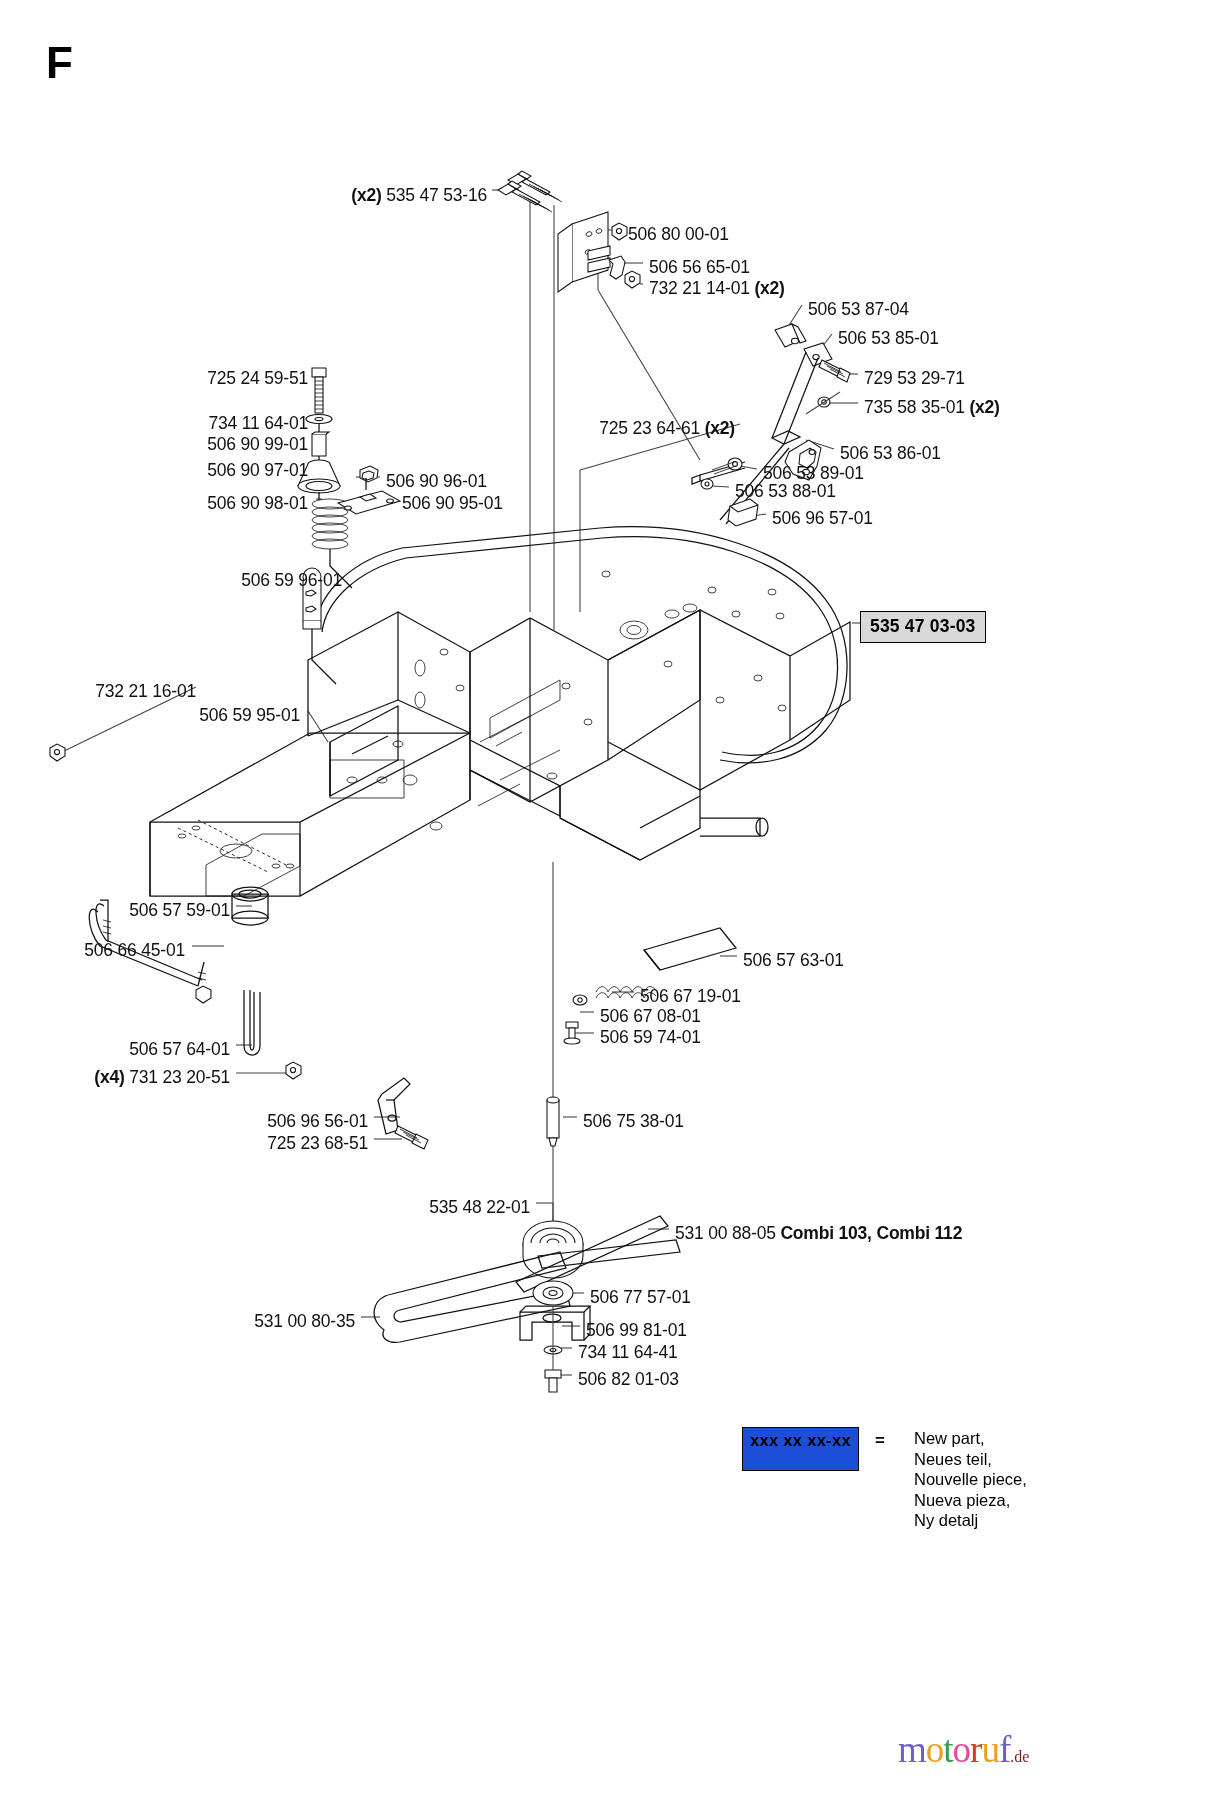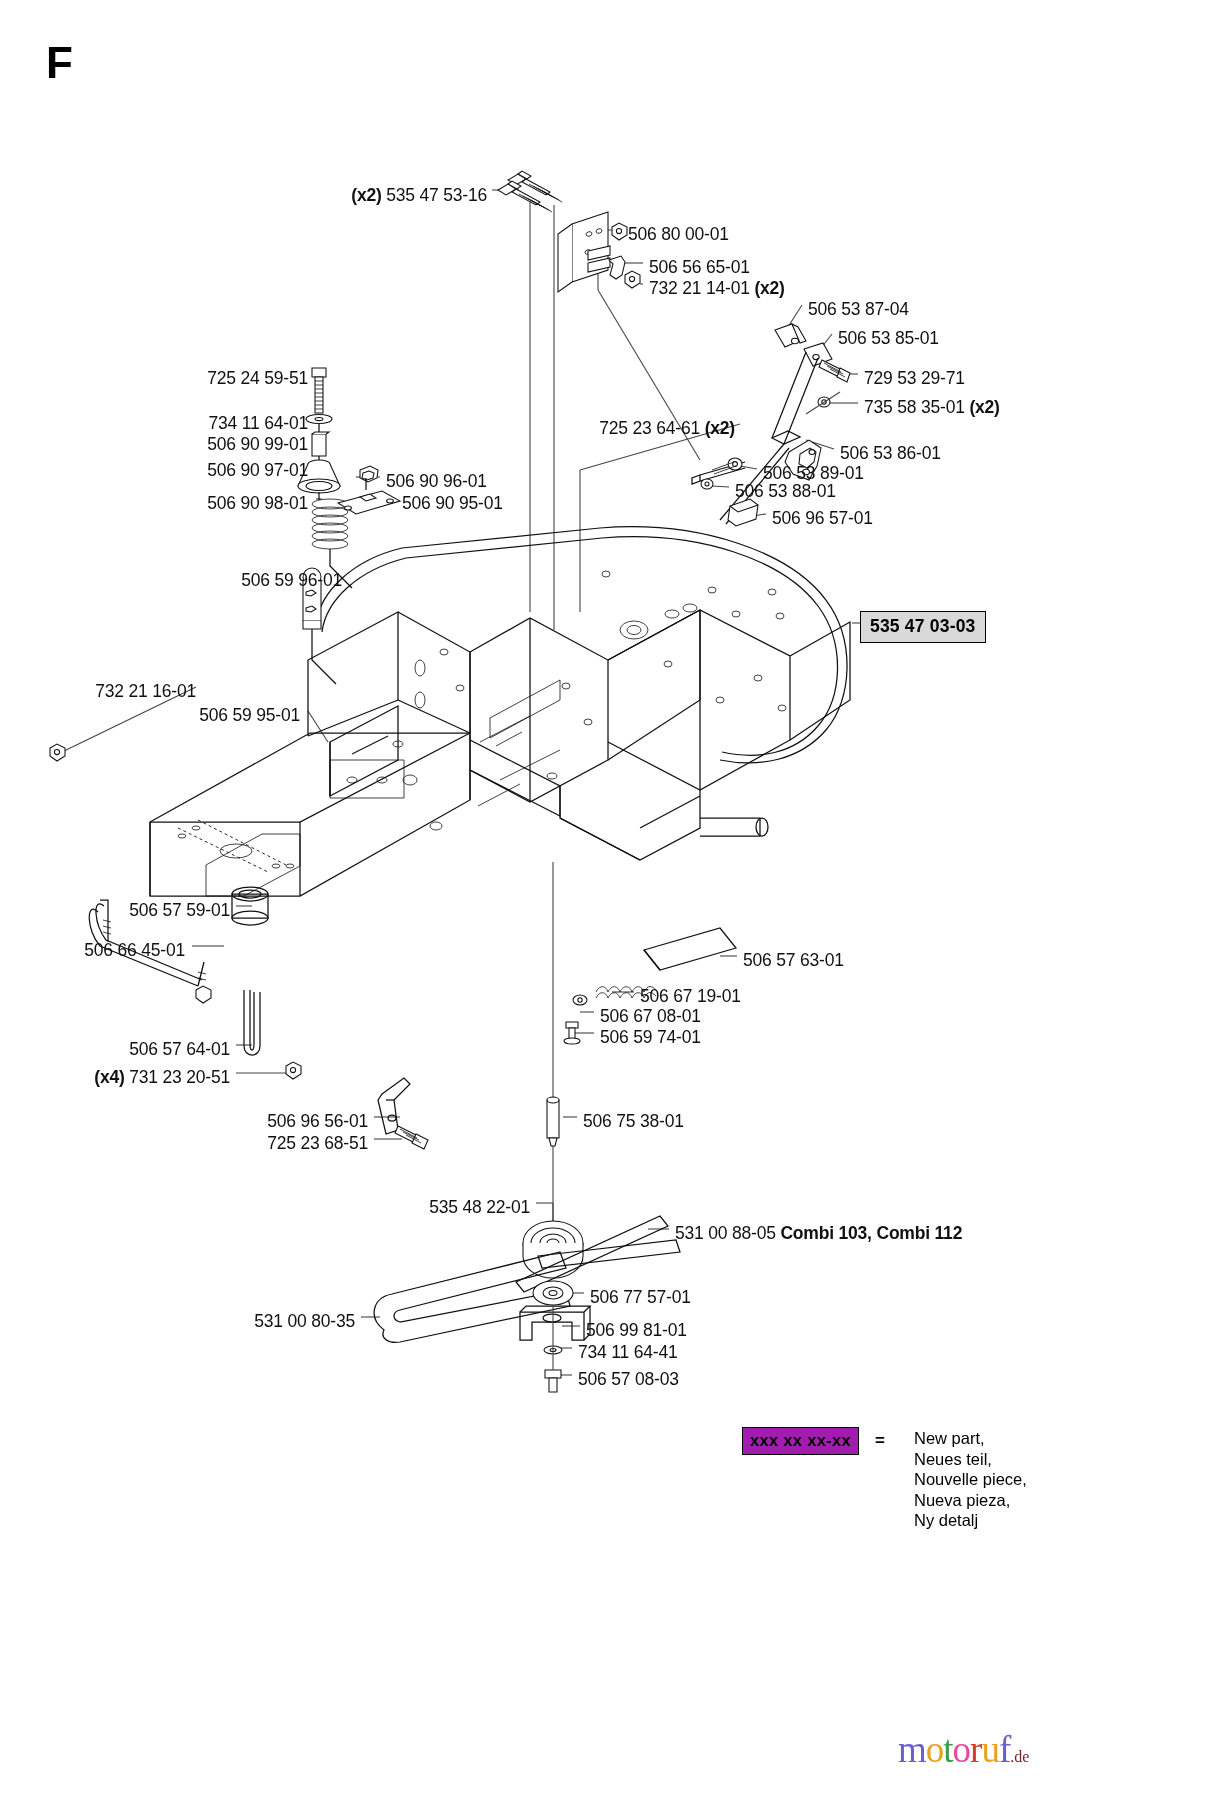--- a/index.html
+++ b/index.html
@@ -9,22 +9,22 @@
   .lbl{position:absolute;font-size:17.5px;line-height:1;white-space:nowrap;
        letter-spacing:-0.2px;color:#111;}
   .lbl.r{transform:translateX(-100%);}
   .lbl b{font-weight:bold;}
   .pagemark{position:absolute;left:46px;top:38px;font-size:44px;font-weight:bold;
             letter-spacing:0;}
   .hl{position:absolute;border:1.5px solid #000;background:#d9d9d9;
       font-size:17.5px;font-weight:bold;padding:4px 9px 5px 9px;white-space:nowrap;
       letter-spacing:0.2px;}
   .legendbox{position:absolute;left:742px;top:1427px;}
-  .legendbox .key{display:inline-block;border:1.5px solid #000;background:#a21caf;
-      font-size:16.5px;font-weight:bold;padding:3px 7px 4px 7px;letter-spacing:0.3px;}
+  .legendbox .key{display:inline-block;border:1.5px solid #000;background:#1d4ed8;
+      font-size:16.5px;font-weight:bold;padding:3px 7px 20px 7px;letter-spacing:0.3px;}
   .legendbox .eq{position:absolute;left:133px;top:4px;font-size:17px;font-weight:bold;}
   .legendbox .txt{position:absolute;left:172px;top:1px;font-size:16.5px;
       font-weight:normal;line-height:20.5px;white-space:nowrap;}
   .wm{position:absolute;left:898px;top:1728px;font-family:"Liberation Serif",serif;
       font-size:37px;letter-spacing:-1px;}
   .wm span{display:inline;}
   .wm .de{font-size:16px;letter-spacing:0;}
   svg.art{position:absolute;left:0;top:0;width:1209px;height:1800px;
           pointer-events:none;}
   .ln{stroke:#444;stroke-width:1.1;fill:none;}
@@ -525,21 +525,21 @@
   <div class="lbl" style="left:600px;top:1029px;"><span>506 59 74-01</span></div>
   <div class="lbl" style="left:583px;top:1113px;"><span>506 75 38-01</span></div>
 
   <div class="lbl r" style="left:530px;top:1199px;"><span>535 48 22-01</span></div>
   <div class="lbl" style="left:675px;top:1225px;"><span>531 00 88-05</span> <b>Combi 103, Combi 112</b></div>
   <div class="lbl r" style="left:355px;top:1313px;"><span>531 00 80-35</span></div>
 
   <div class="lbl" style="left:590px;top:1289px;"><span>506 77 57-01</span></div>
   <div class="lbl" style="left:586px;top:1322px;"><span>506 99 81-01</span></div>
   <div class="lbl" style="left:578px;top:1344px;"><span>734 11 64-41</span></div>
-  <div class="lbl" style="left:578px;top:1371px;"><span>506 57 08-03</span></div>
+  <div class="lbl" style="left:578px;top:1371px;"><span>506 82 01-03</span></div>
 
   <div class="hl" style="left:860px;top:611px;">535 47 03-03</div>
 
   <div class="legendbox">
     <span class="key">xxx xx xx-xx</span>
     <span class="eq">=</span>
     <span class="txt">
       <span>New part,</span><br>
       <span>Neues teil,</span><br>
       <span>Nouvelle piece,</span><br>

